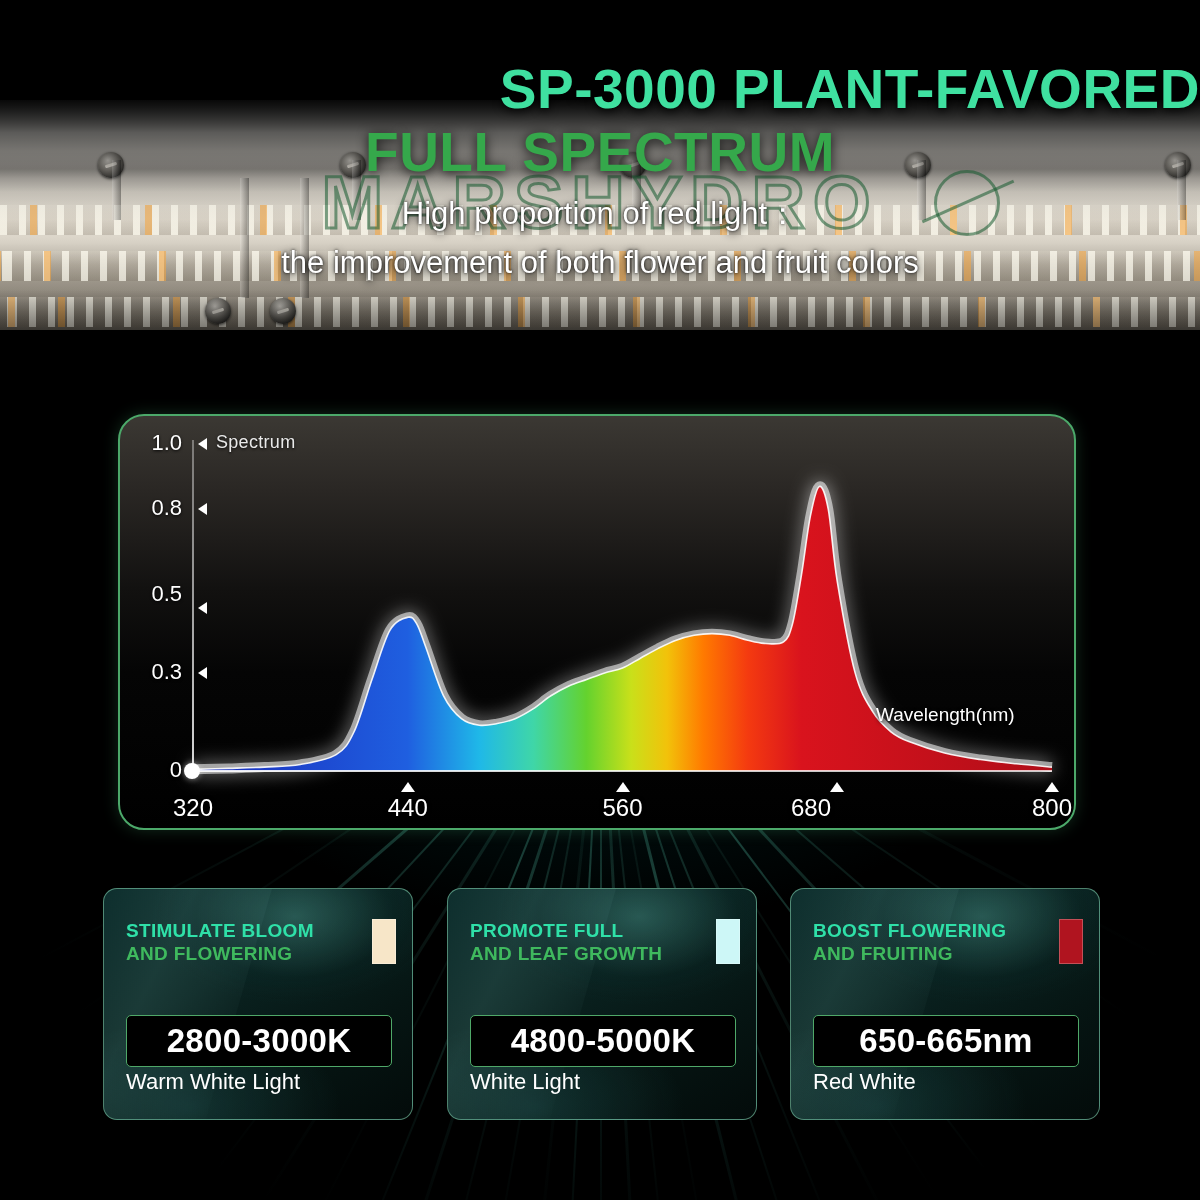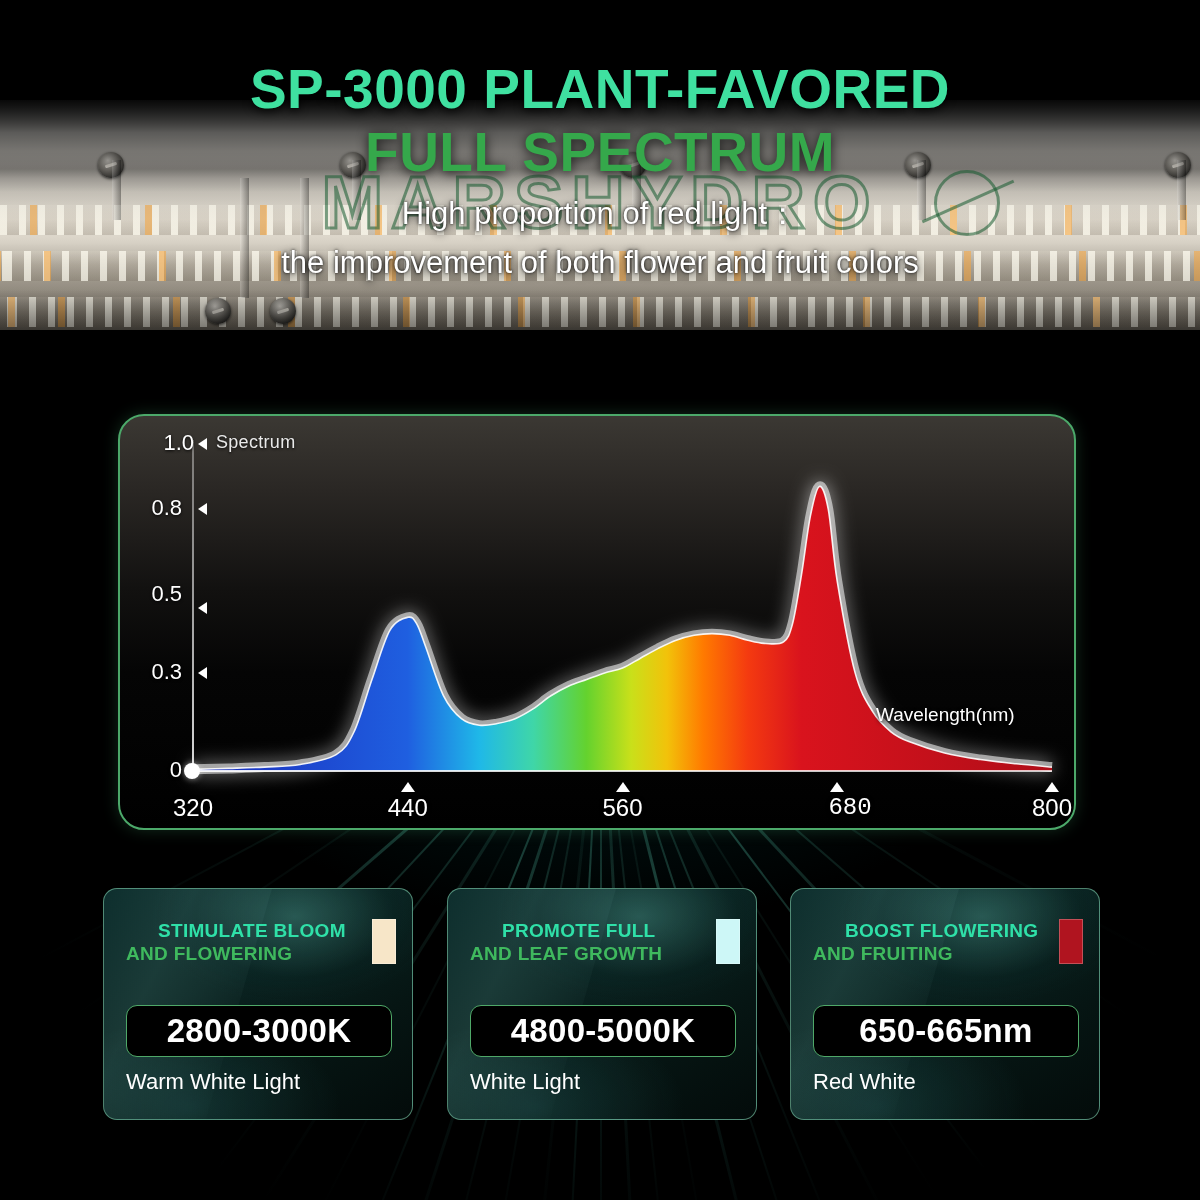--- a/index.html
+++ b/index.html
@@ -64,21 +64,21 @@
     font-family:"Liberation Sans", sans-serif; user-select:none;
   }
   .wm-ring { position:absolute; left:934px; top:170px; width:66px; height:66px;
     border:3px solid rgba(20,90,45,.55); border-radius:50%; }
   .wm-slash { position:absolute; left:918px; top:200px; width:100px; height:3px;
     background:rgba(20,90,45,.55); transform:rotate(-24deg); }
 
   
   .heads { position:absolute; left:0; top:0; width:1200px; text-align:center; }
   .h1a { margin-top:62px; font-size:55px; font-weight:700; letter-spacing:.5px; color:#3fe0a0;
-         text-shadow:0 2px 10px rgba(0,0,0,.9), 0 0 2px rgba(0,0,0,.9); line-height:1.0; }
+         text-shadow:0 2px 10px rgba(0,0,0,.9), 0 0 2px rgba(0,0,0,.9); line-height:1.0;text-align:right; }
   .h1b { margin-top:8px; font-size:55px; font-weight:700; letter-spacing:.5px; color:#35a84b;
          text-shadow:0 2px 12px rgba(0,0,0,.85); line-height:1.0; }
   .sub { margin-top:14px; font-size:31px; font-weight:400; color:#ffffff; line-height:1.32;
          text-shadow:0 2px 8px rgba(0,0,0,.95), 0 0 3px rgba(0,0,0,.9); }
 
   
   .chart-panel {
     position:absolute; left:118px; top:414px; width:958px; height:416px;
     border:2px solid #4ca96a; border-radius:26px;
     background:linear-gradient(to bottom, #3b3833 0%, #2a2724 18%, #121110 42%, #050505 62%, #000 100%);
@@ -118,26 +118,26 @@
       radial-gradient(ellipse 180px 110px at 62% 12%, rgba(110,210,195,.30) 0%, rgba(20,70,70,.10) 55%, rgba(0,0,0,0) 80%),
       radial-gradient(ellipse 200px 120px at 28% 95%, rgba(60,150,150,.22) 0%, rgba(0,0,0,0) 75%),
       linear-gradient(150deg, #0b2b2a 0%, #0a2321 38%, #061513 70%, #030b0a 100%);
     overflow:hidden;
   }
   .card-sheen { position:absolute; left:-40px; top:-30px; width:170px; height:300px;
     background:linear-gradient(100deg, rgba(255,255,255,0) 0%, rgba(170,255,240,.10) 45%, rgba(255,255,255,0) 100%);
     transform:rotate(16deg); pointer-events:none; }
   .card-title { position:absolute; left:22px; top:30px; width:230px;
     font-size:19px; font-weight:700; line-height:1.22; letter-spacing:.3px; }
-  .ct-l1 { color:#2fe0a8; display:block;margin-left:32px; }
+  .ct-l1 { color:#2fe0a8; display:block; }
   .ct-l2 { color:#3fb95e; display:block; }
   .swatch { position:absolute; top:30px; width:24px; height:45px; border:1px solid rgba(255,255,255,.25); }
   .value-box {
-    position:absolute; left:22px; top:116px; width:266px; height:52px;
-    border:1px solid #4fa868; border-radius:11px; background:#000;
+    position:absolute; left:22px; top:126px; width:266px; height:52px;
+    border:1px solid #4fa868; border-radius:5px; background:#000;
     display:flex; align-items:center; justify-content:center;
   }
   .value-txt { font-size:33px; font-weight:700; color:#ffffff; letter-spacing:.3px; }
   .card-foot { position:absolute; left:22px; top:180px; font-size:22px; color:#ffffff; font-weight:400; }
 </style>
 </head>
 <body>
 
 <div class="stage">
 
@@ -257,30 +257,30 @@
       <div class="origin-dot"></div>
 
       <div id="yaxis-group">
           <div class="ylab" style="left: 0px; top: 341px; width: 62px;">0</div>
           <div class="ylab" style="left: 0px; top: 242.9px; width: 62px;">0.3</div>
           <div class="ytick" style="top: 250.9px;"></div>
           <div class="ylab" style="left: 0px; top: 165px; width: 62px; padding-left: 16px;">0.5</div>
           <div class="ytick" style="top: 185.5px;"></div>
           <div class="ylab" style="left: 0px; top: 79.4px; width: 62px;">0.8</div>
           <div class="ytick" style="top: 87.4px;"></div>
-          <div class="ylab" style="left: 0px; top: 14px; width: 62px; margin-left: 12px;">1.0</div>
+          <div class="ylab" style="left: 0px; top: 14px; width: 62px;">1.0</div>
           <div class="ytick" style="top: 22px;"></div>
         </div>
       <div id="xaxis-group">
           <div class="xlab" style="left: 73px;">320</div>
           <div class="xlab" style="left: 287.75px;">440</div>
           <div class="xtick" style="left: 280.75px;"></div>
           <div class="xlab" style="left: 502.5px;">560</div>
           <div class="xtick" style="left: 495.5px;"></div>
-          <div class="xlab" style="left: 730px; font-family: Liberation Mono, monospace;">680</div>
+          <div class="xlab" style="left: 691px;">680</div>
           <div class="xtick" style="left: 710.25px;"></div>
           <div class="xlab" style="left: 932px;">800</div>
           <div class="xtick" style="left: 925px;"></div>
         </div>
 
       <div class="spectrum-lbl">Spectrum</div>
       <div class="wl-lbl">Wavelength(nm)</div>
     </div>
   </div>
 

